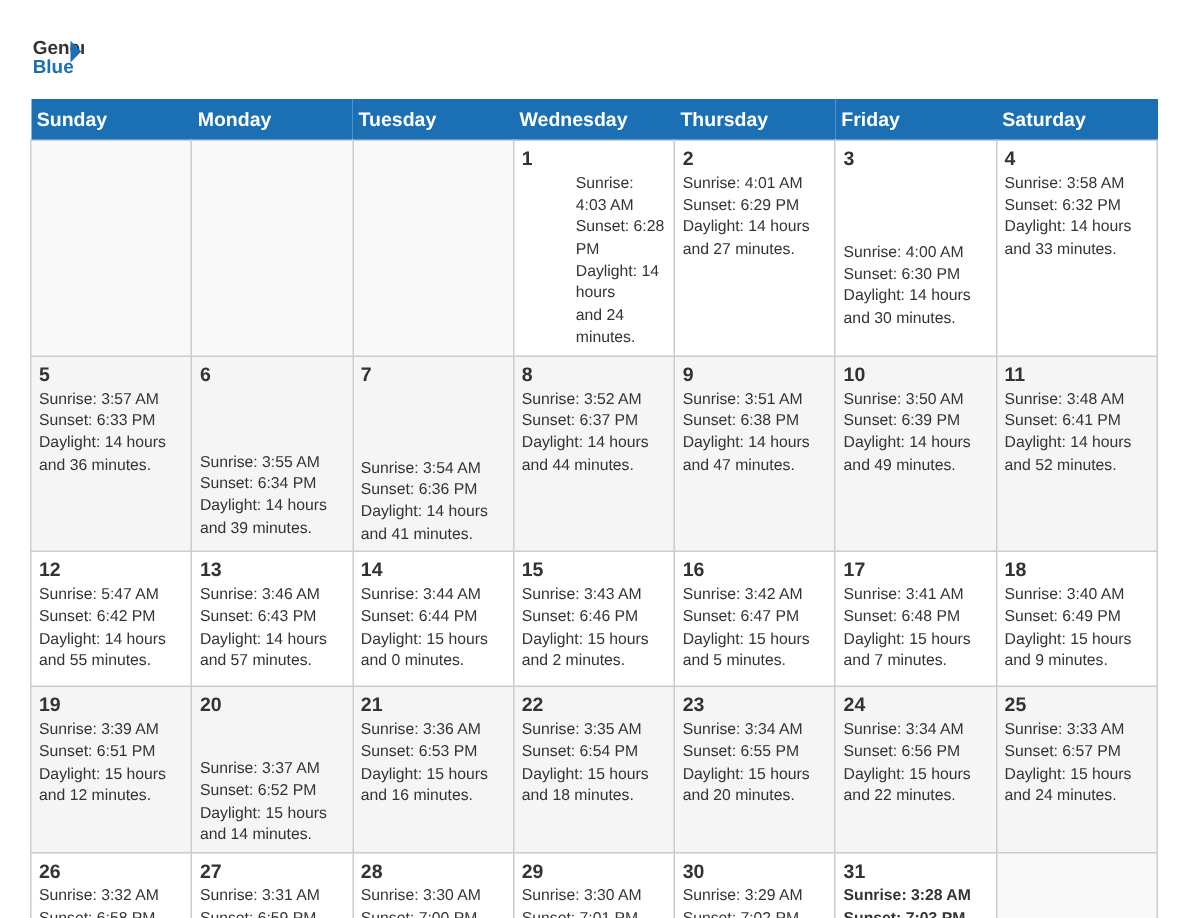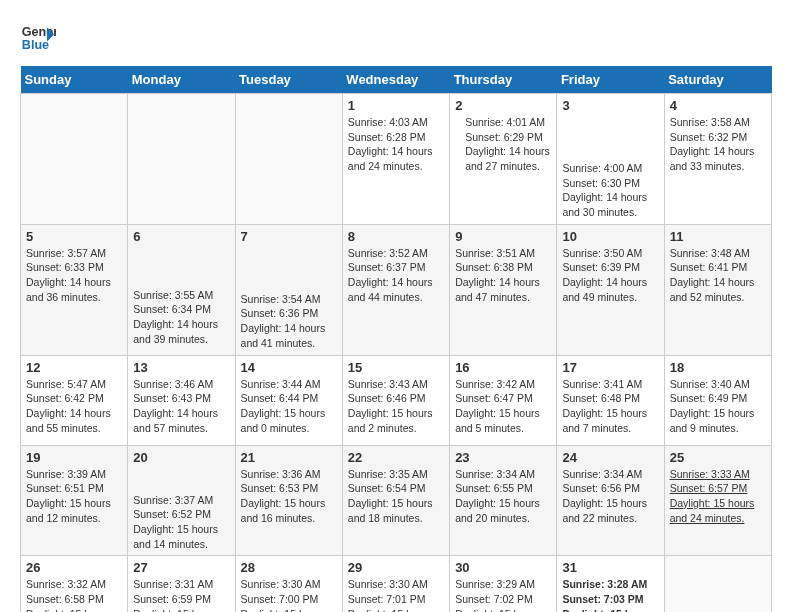--- a/index.html
+++ b/index.html
@@ -109,28 +109,28 @@
       <th>Saturday</th>
     </tr>
   </thead>
   <tbody id="calendar-body">
   <tr>
         <td class="empty"></td>
         <td class="empty"></td>
         <td class="empty"></td>
         <td>
           <span class="day-num">1</span>
-          <div class="day-info" style="white-space: pre-line;">Sunrise: 4:03 AM
+          <div class="day-info" style="white-space: pre-line; margin-left: 36px;">Sunrise: 4:03 AM
 Sunset: 6:28 PM
 Daylight: 14 hours
 and 24 minutes.</div>
         </td>
         <td>
           <span class="day-num">2</span>
-          <div class="day-info" style="white-space: pre-line; margin-left: 10px;">Sunrise: 4:01 AM
+          <div class="day-info" style="white-space: pre-line;">Sunrise: 4:01 AM
 Sunset: 6:29 PM
 Daylight: 14 hours
 and 27 minutes.</div>
         </td>
         <td>
           <span class="day-num">3</span>
           <div class="day-info" style="white-space: pre-line; margin-top: 48px;">Sunrise: 4:00 AM
 Sunset: 6:30 PM
 Daylight: 14 hours
 and 30 minutes.</div>
@@ -283,21 +283,21 @@
         </td>
         <td>
           <span class="day-num">24</span>
           <div class="day-info" style="white-space: pre-line;">Sunrise: 3:34 AM
 Sunset: 6:56 PM
 Daylight: 15 hours
 and 22 minutes.</div>
         </td>
         <td>
           <span class="day-num">25</span>
-          <div class="day-info" style="white-space: pre-line; text-decoration: underline;">Sunrise: 3:33 AM
+          <div class="day-info" style="white-space: pre-line;">Sunrise: 3:33 AM
 Sunset: 6:57 PM
 Daylight: 15 hours
 and 24 minutes.</div>
         </td>
       </tr>
       <tr>
         <td>
           <span class="day-num">26</span>
           <div class="day-info" style="white-space: pre-line;">Sunrise: 3:32 AM
 Sunset: 6:58 PM

